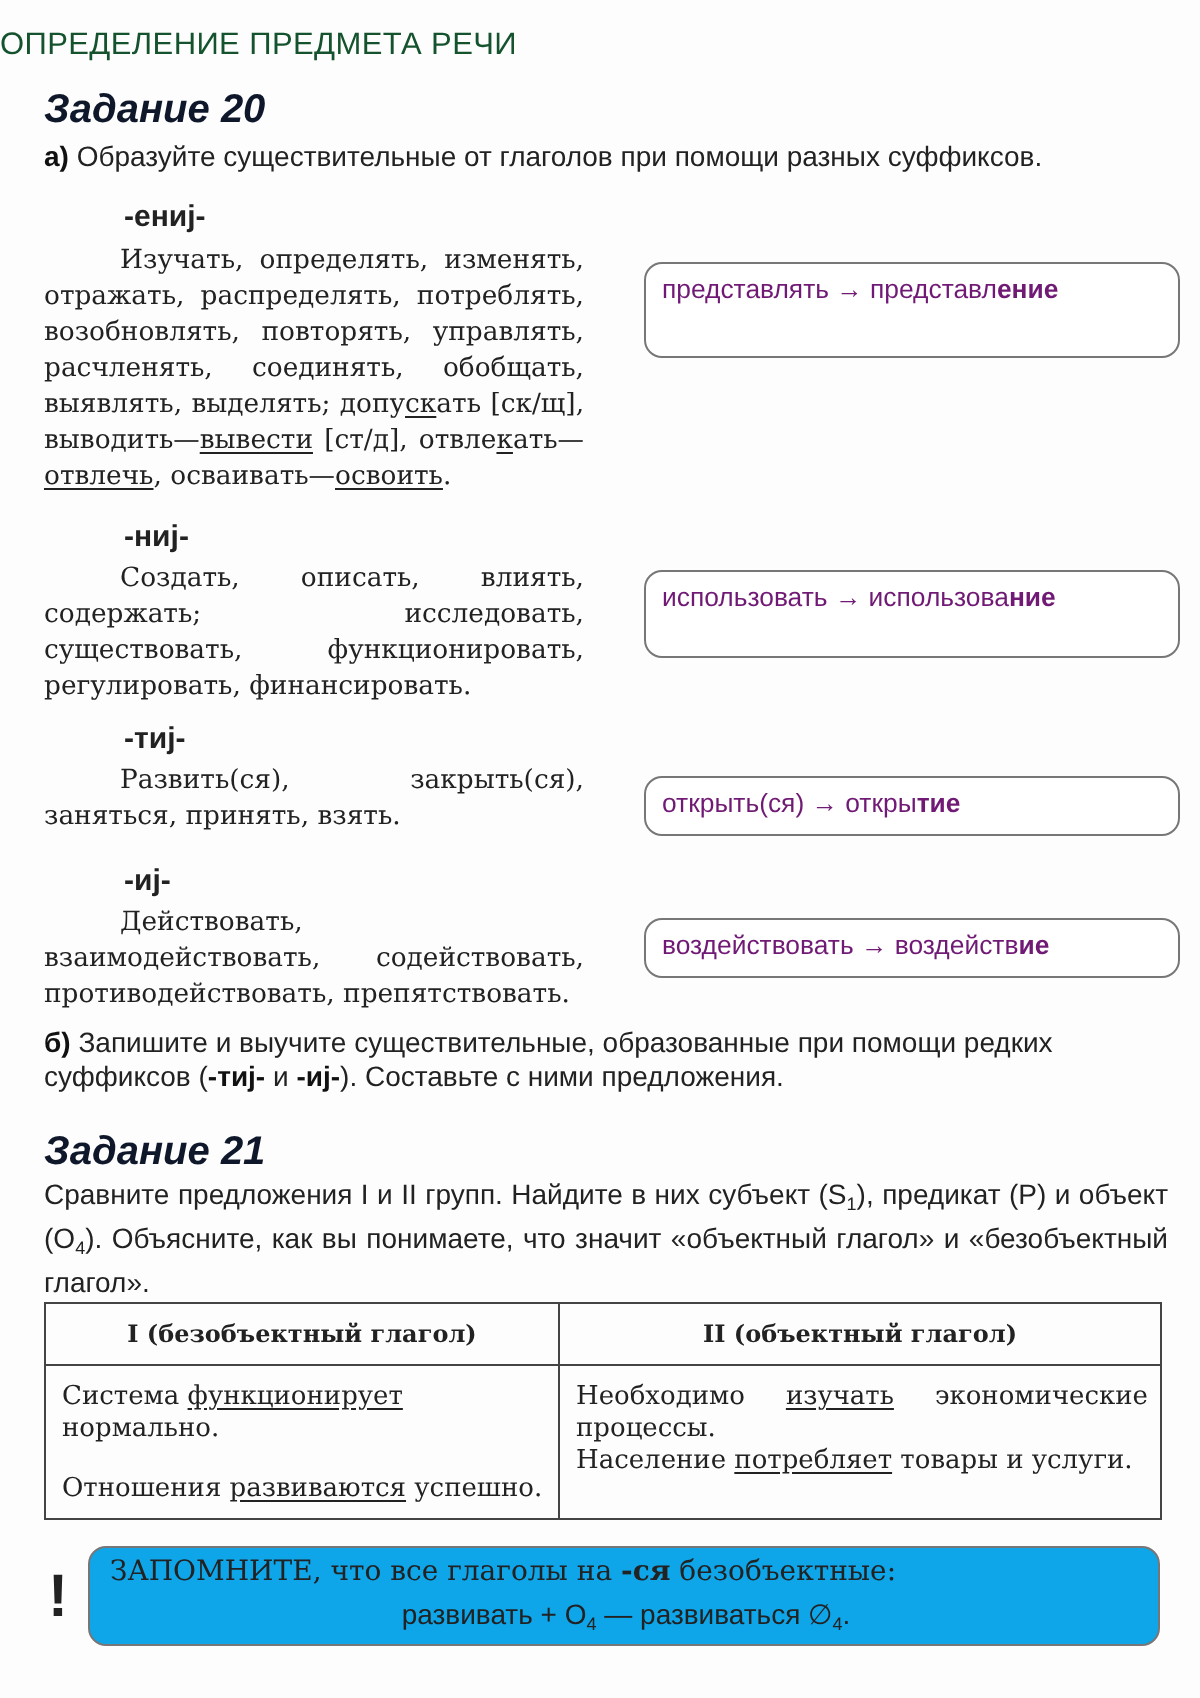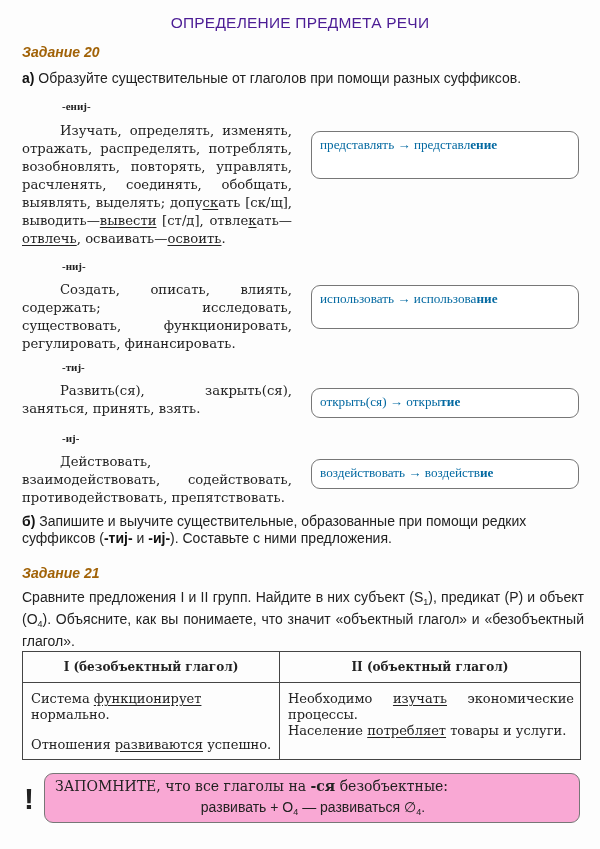--- a/index.html
+++ b/index.html
@@ -2,49 +2,49 @@
 <html><head>
 <meta charset="utf-8">
 <style>
   html, body { margin: 0; padding: 0; }
   body {
     width: 600px; height: 849px; background: #fdfdfd; color: #1c1c1c;
     position: relative; overflow: hidden;
     font-family: "Liberation Sans", sans-serif;
   }
   .abs { position: absolute; }
-  .page-title { top: 14px; left: 0; width: 600px; text-align: center; font-size: 15.5px; letter-spacing: 0.2px; color: #4c1d95; }
-  .task-title { font-weight: bold; font-style: italic; font-size: 14px; color: #a16207; }
+  .page-title { top: 14px; left: 0; width: 600px; text-align: left; font-size: 15.5px; letter-spacing: 0.2px; color: #14532d; }
+  .task-title { font-weight: bold; font-style: italic; font-size: 20px; color: #0f172a; }
   .para { font-size: 14px; line-height: 17px; color: #222; }
   .para b { color: #111; }
-  .suffix { font-family: Liberation Serif, serif; font-weight: bold; font-size: 11px; color: #222; }
+  .suffix { font-family: Liberation Sans, sans-serif; font-weight: bold; font-size: 15px; color: #222; }
   .words {
     font-family: "DejaVu Serif", serif; font-size: 13.2px; line-height: 18px;
     text-align: justify; text-indent: 38px; color: #222; width: 218px;
   }
   .words u { text-decoration: underline; text-underline-offset: 2px; }
   .example-box {
     border: 1.3px solid #777; border-radius: 9px; background: #fff;
-    font-family: Liberation Serif, serif; font-size: 13.2px; line-height: 20px;
-    padding: 3px 8px; color: #0369a1; box-sizing: border-box; width: 268px; left: 311px;
+    font-family: Liberation Sans, sans-serif; font-size: 13.2px; line-height: 20px;
+    padding: 3px 8px; color: #701a75; box-sizing: border-box; width: 268px; left: 322px;
   }
   .example-box b { font-weight: bold; }
   .example-box u { text-underline-offset: 2px; }
   table.grp {
     border-collapse: collapse; font-family: "DejaVu Serif", serif; font-size: 13px; color: #222;
     position: absolute; left: 22px; top: 651px; width: 559px;
   }
   table.grp th, table.grp td { border: 1.3px solid #444; vertical-align: top; }
   table.grp th { font-weight: bold; font-size: 12px; height: 28px; text-align: center; vertical-align: middle; }
   table.grp td { padding: 6px 6px 6px 8px; line-height: 16px; }
   table.grp td .row { display: block; }
   table.grp u { text-underline-offset: 2px; }
   .remember-box {
     left: 44px; top: 773px; width: 536px; height: 50px; box-sizing: border-box;
-    border: 1.3px solid #777; border-radius: 9px; background: #f9a8d4;
+    border: 1.3px solid #777; border-radius: 9px; background: #0ea5e9;
   }
   .remember-line1 { left: 10px; top: 4px; font-family: "DejaVu Serif", serif; font-size: 14px; color: #222; }
   .remember-line2 { left: 0; width: 536px; top: 25px; text-align: center; font-family: "Liberation Sans", sans-serif; font-size: 14px; color: #222; }
   .excl { left: 24px; top: 784px; font-family: "Liberation Sans", sans-serif; font-weight: bold; font-size: 30px; color: #222; line-height: 30px; }
   sub { font-size: 9px; vertical-align: -3px; }
 </style>
 </head>
 <body>
 
 <div class="abs page-title">ОПРЕДЕЛЕНИЕ ПРЕДМЕТА РЕЧИ</div>

